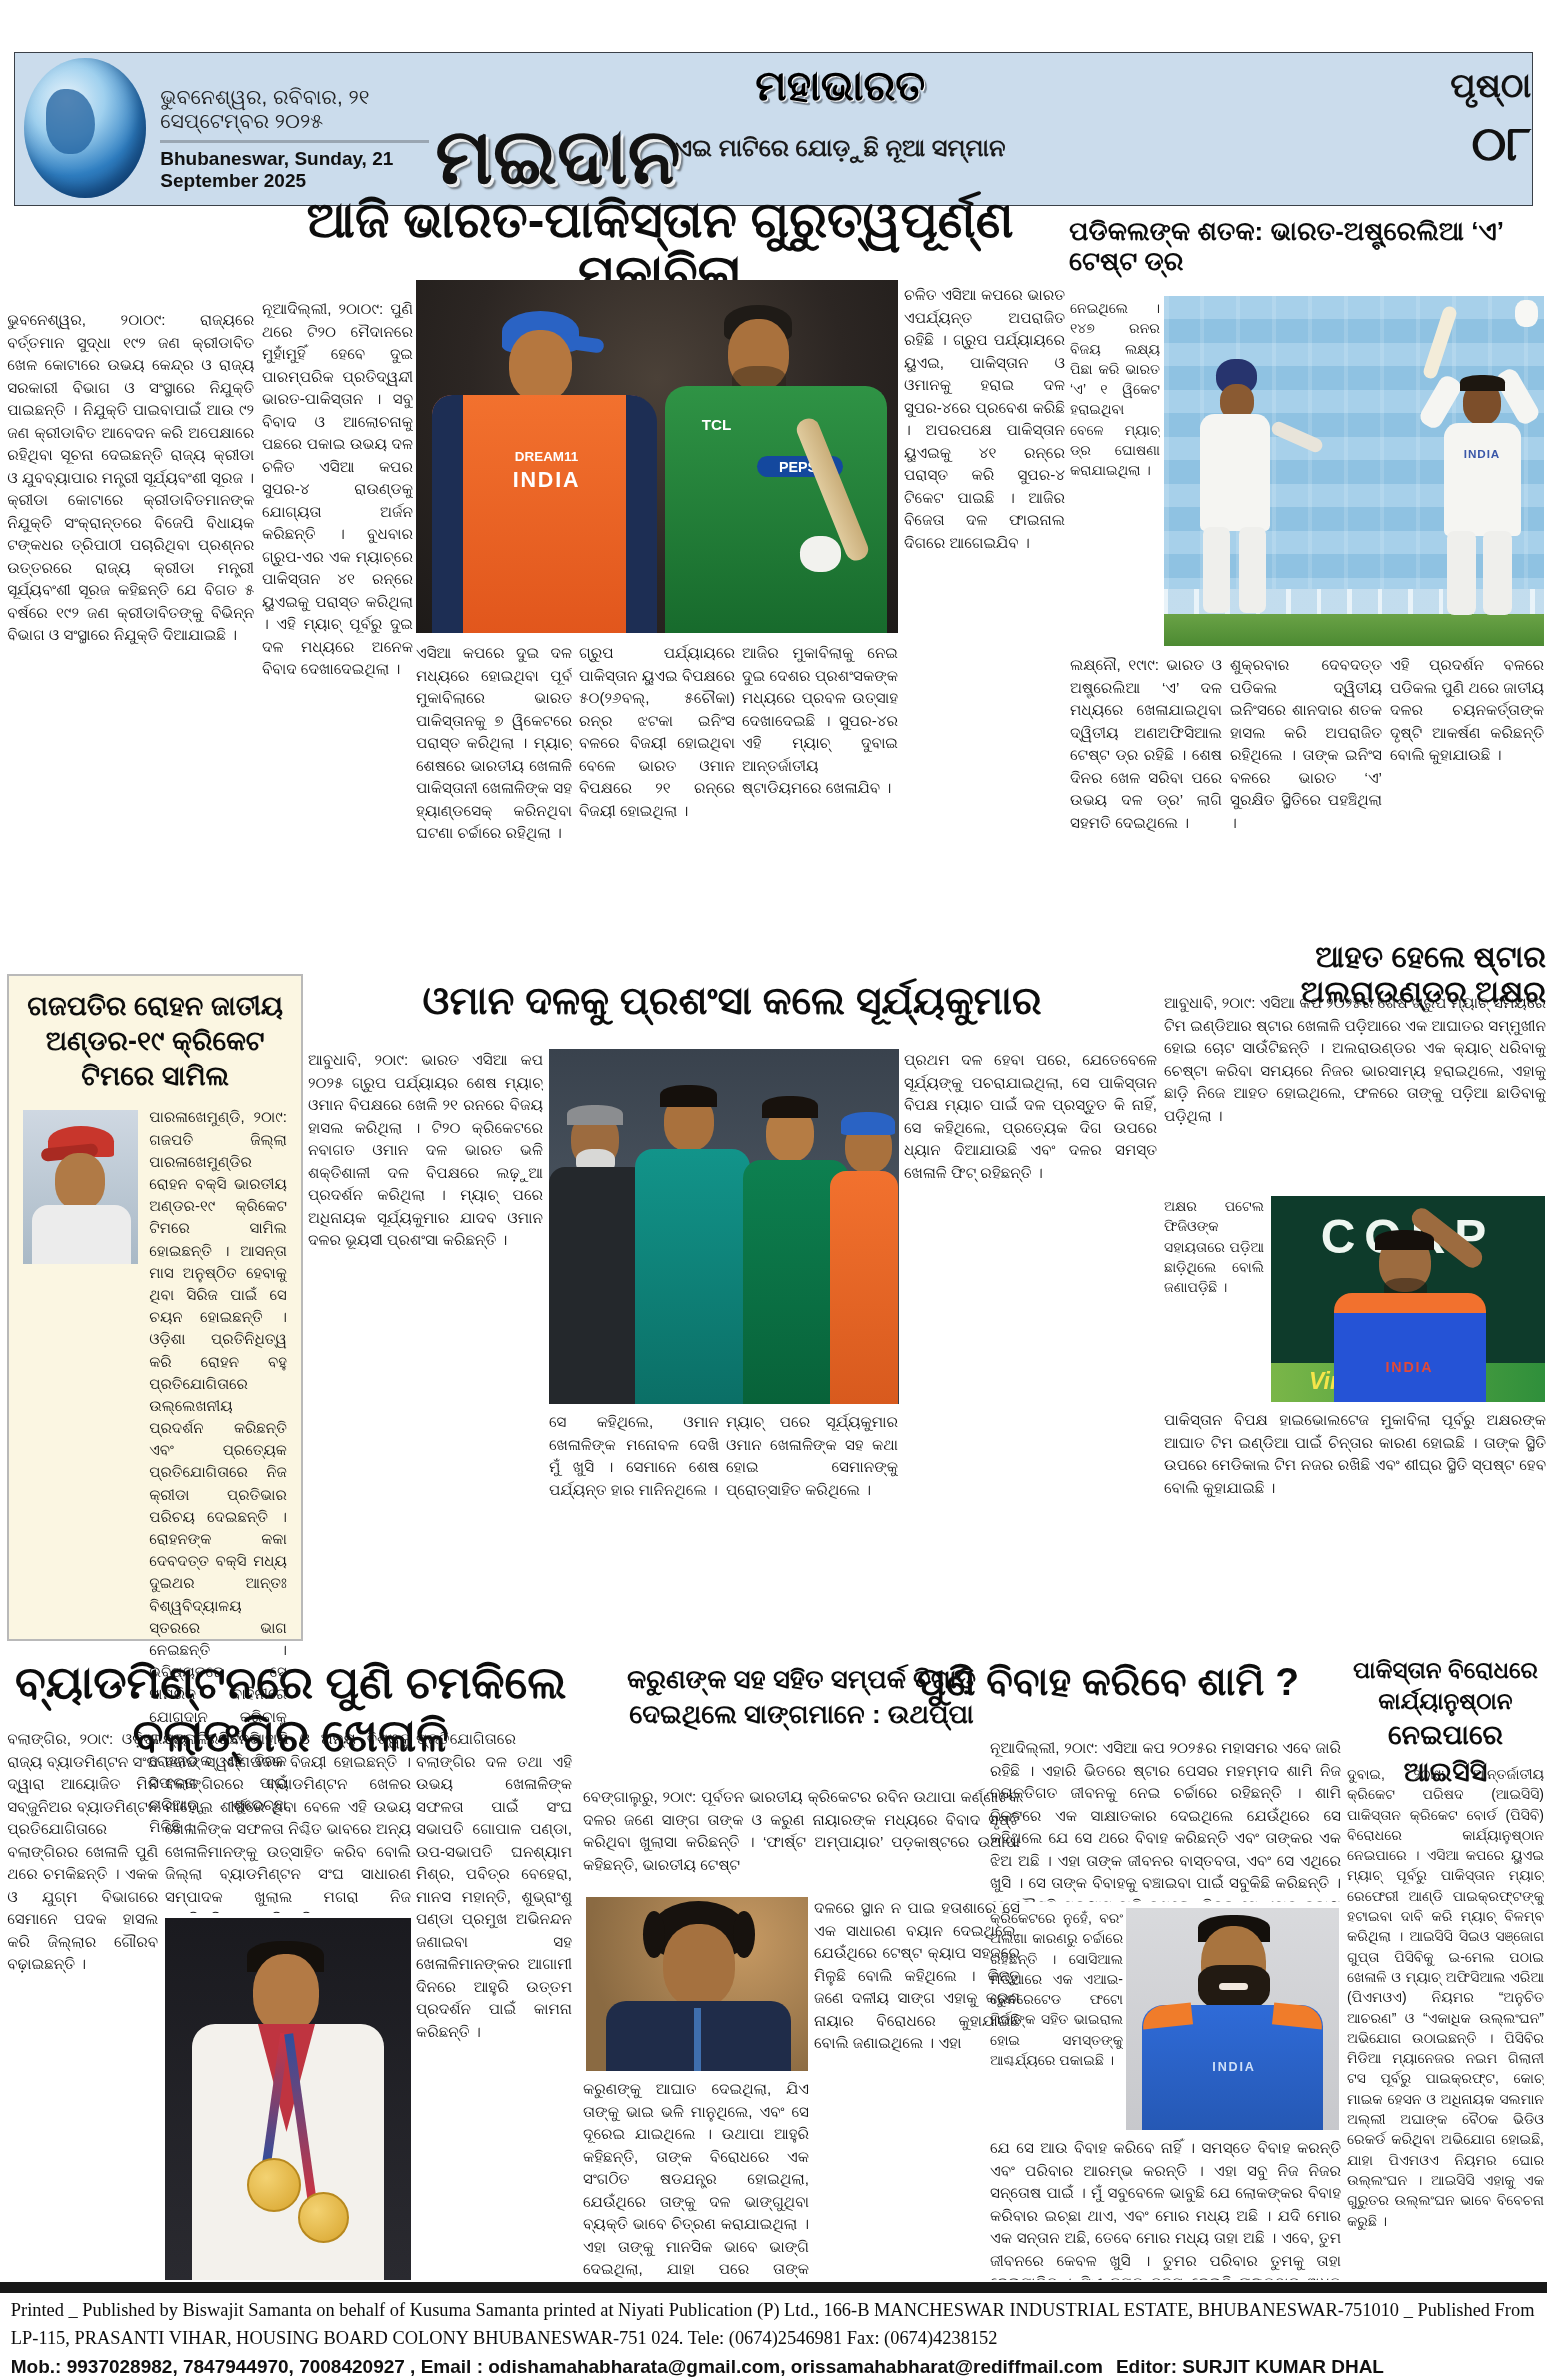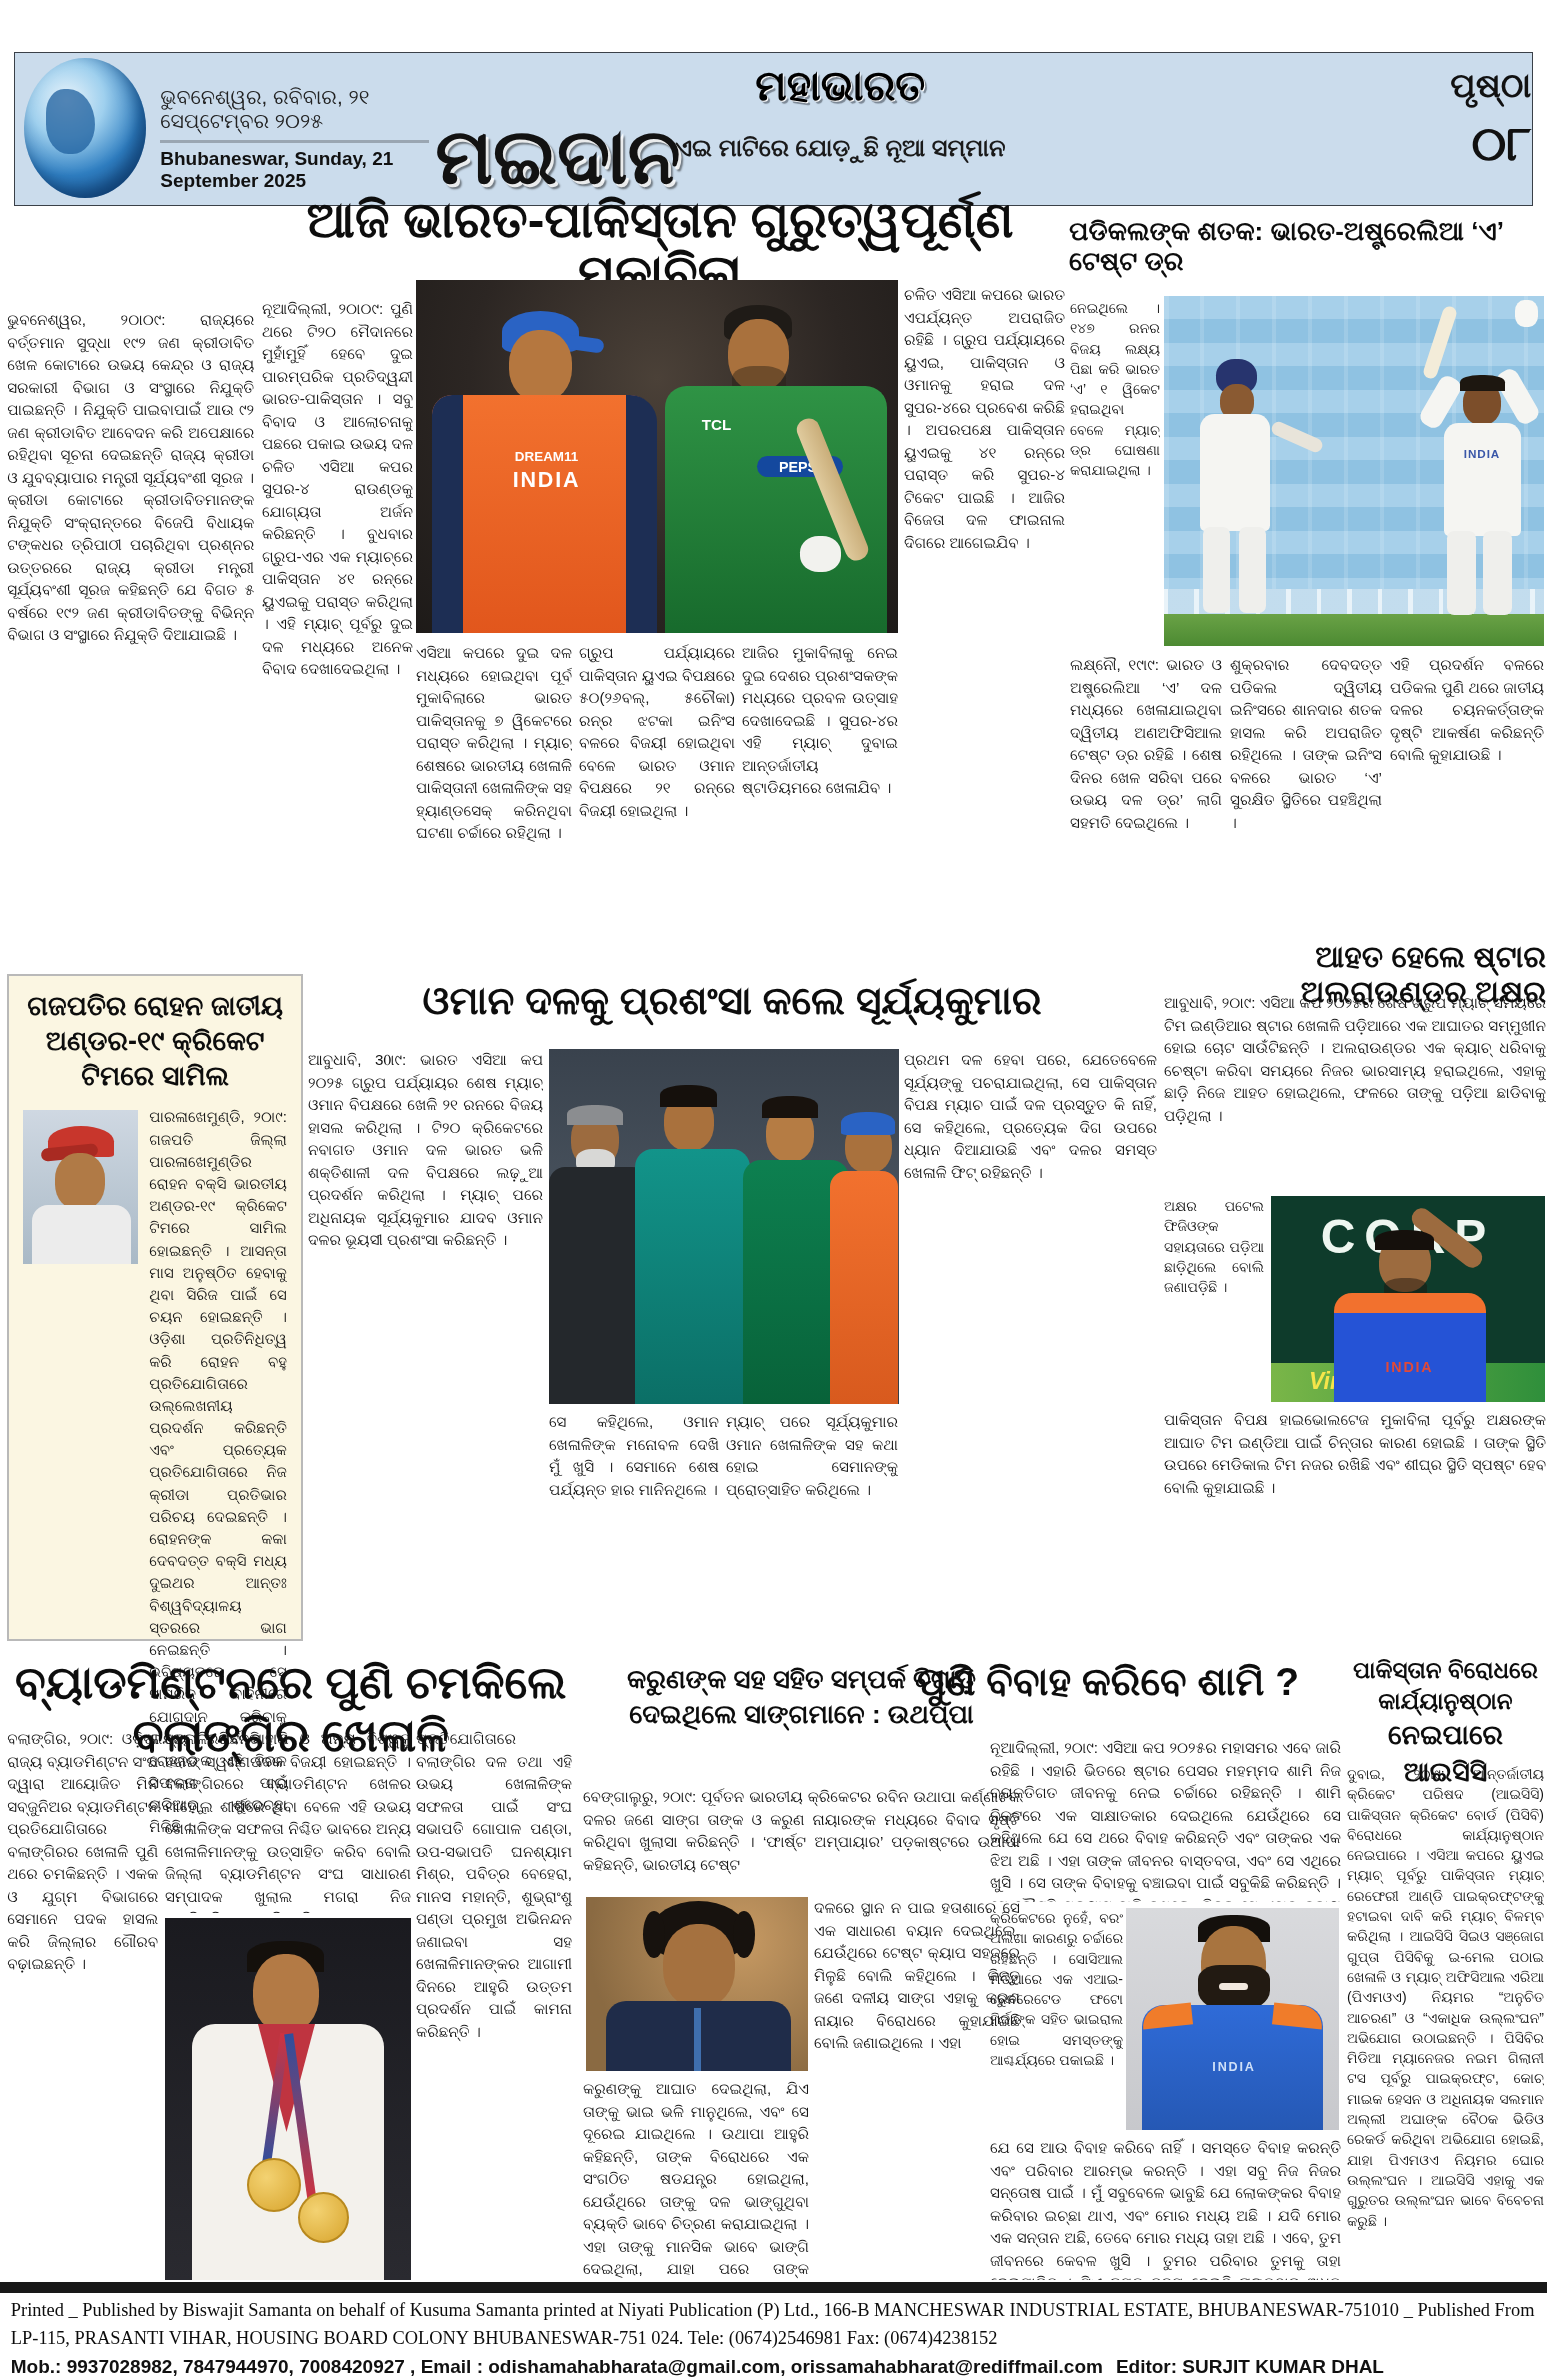--- a/index.html
+++ b/index.html
@@ -122,21 +122,21 @@
     <div class="rohan-photo">
       <div style="left:25px;top:16px;width:66px;height:30.5px;background:#c8362c;border-radius:50% 50% 8% 8%;"></div>
       <div style="left:18px;top:36px;width:57px;height:12.6px;background:#a92a22;border-radius:7.2px;transform:rotate(-6deg);"></div>
       <div style="left:32px;top:43px;width:50px;height:57px;background:#b07a46;border-radius:45%;"></div>
       <div style="left:9px;top:95px;width:99px;height:63px;background:#ececec;border-radius:16px 16px 0 0;"></div>
     </div>
     <div class="t" style="font-size:15px;">ପାରଳାଖେମୁଣ୍ଡି, ୨୦ା୯: ଗଜପତି ଜିଲ୍ଲା ପାରଳାଖେମୁଣ୍ଡିର ରୋହନ ବକ୍ସି ଭାରତୀୟ ଅଣ୍ଡର-୧୯ କ୍ରିକେଟ ଟିମରେ ସାମିଲ ହୋଇଛନ୍ତି । ଆସନ୍ତା ମାସ ଅନୁଷ୍ଠିତ ହେବାକୁ ଥିବା ସିରିଜ ପାଇଁ ସେ ଚୟନ ହୋଇଛନ୍ତି । ଓଡ଼ିଶା ପ୍ରତିନିଧିତ୍ୱ କରି ରୋହନ ବହୁ ପ୍ରତିଯୋଗିତାରେ ଉଲ୍ଲେଖନୀୟ ପ୍ରଦର୍ଶନ କରିଛନ୍ତି ଏବଂ ପ୍ରତ୍ୟେକ ପ୍ରତିଯୋଗିତାରେ ନିଜ କ୍ରୀଡା ପ୍ରତିଭାର ପରିଚୟ ଦେଇଛନ୍ତି । ରୋହନଙ୍କ କକା ଦେବଦତ୍ତ ବକ୍ସି ମଧ୍ୟ ଦୁଇଥର ଆନ୍ତଃ ବିଶ୍ୱବିଦ୍ୟାଳୟ ସ୍ତରରେ ଭାଗ ନେଇଛନ୍ତି । ଭବିଷ୍ୟତରେ ସେ ସାମରିକ ବାହିନୀରେ ଯୋଗଦାନ କରିବାକୁ ଲକ୍ଷ୍ୟ ରଖିଛନ୍ତି । ରୋହନଙ୍କ ଏହି ବିରଳ ସଫଳତା ପାଇଁ ଚାରିଆଡ଼ୁ ଶୁଭେଚ୍ଛା ମିଳିଛି ।</div>
   </div>
 
   <div class="abs hl" style="left:308px;top:979px;width:848px;font-size:39px;text-align:center;">ଓମାନ ଦଳକୁ ପ୍ରଶଂସା କଲେ ସୂର୍ଯ୍ୟକୁମାର</div>
-  <div class="abs t" style="left:308px;top:1049px;width:235px;height:593px;">ଆବୁଧାବି, 30ା୯: ଭାରତ ଏସିଆ କପ ୨୦୨୫ ଗ୍ରୁପ ପର୍ଯ୍ୟାୟର ଶେଷ ମ୍ୟାଚ୍ ଓମାନ ବିପକ୍ଷରେ ଖେଳି ୨୧ ରନରେ ବିଜୟ ହାସଲ କରିଥିଲା । ଟି୨୦ କ୍ରିକେଟରେ ନବାଗତ ଓମାନ ଦଳ ଭାରତ ଭଳି ଶକ୍ତିଶାଳୀ ଦଳ ବିପକ୍ଷରେ ଲଢ଼ୁଆ ପ୍ରଦର୍ଶନ କରିଥିଲା । ମ୍ୟାଚ୍ ପରେ ଅଧିନାୟକ ସୂର୍ଯ୍ୟକୁମାର ଯାଦବ ଓମାନ ଦଳର ଭୂୟସୀ ପ୍ରଶଂସା କରିଛନ୍ତି ।</div>
+  <div class="abs t" style="left:308px;top:1049px;width:235px;height:593px;">ଆବୁଧାବି, ୨୦ା୯: ଭାରତ ଏସିଆ କପ ୨୦୨୫ ଗ୍ରୁପ ପର୍ଯ୍ୟାୟର ଶେଷ ମ୍ୟାଚ୍ ଓମାନ ବିପକ୍ଷରେ ଖେଳି ୨୧ ରନରେ ବିଜୟ ହାସଲ କରିଥିଲା । ଟି୨୦ କ୍ରିକେଟରେ ନବାଗତ ଓମାନ ଦଳ ଭାରତ ଭଳି ଶକ୍ତିଶାଳୀ ଦଳ ବିପକ୍ଷରେ ଲଢ଼ୁଆ ପ୍ରଦର୍ଶନ କରିଥିଲା । ମ୍ୟାଚ୍ ପରେ ଅଧିନାୟକ ସୂର୍ଯ୍ୟକୁମାର ଯାଦବ ଓମାନ ଦଳର ଭୂୟସୀ ପ୍ରଶଂସା କରିଛନ୍ତି ।</div>
 
   <div class="ph" style="left:549px;top:1049px;width:350px;height:355px;background:linear-gradient(180deg,#39424d 0%,#4a545f 50%,#343d46 100%);">
     <div style="left:21.5px;top:63px;width:48px;height:56px;background:#9c6b3f;border-radius:45%;"></div>
     <div style="left:18px;top:56px;width:56px;height:20px;background:#8b8d90;border-radius:45% 45% 0 0;"></div>
     <div style="left:27px;top:100px;width:39px;height:25px;background:#d8d8d6;border-radius:40%;"></div>
     <div style="left:0px;top:118px;width:99px;height:237px;background:#24282c;border-radius:16px 16px 0 0;"></div>
     <div style="left:115px;top:45px;width:50px;height:57px;background:#a9713d;border-radius:45%;"></div>
     <div style="left:111px;top:36px;width:57px;height:21.5px;background:#15100c;border-radius:45% 45% 0 0;"></div>
     <div style="left:86px;top:100px;width:115px;height:255px;background:linear-gradient(180deg,#12948a,#0b6f66);border-radius:18px 18px 0 0;"></div>
     <div style="left:217px;top:57px;width:48px;height:56px;background:#b57c44;border-radius:45%;"></div>

